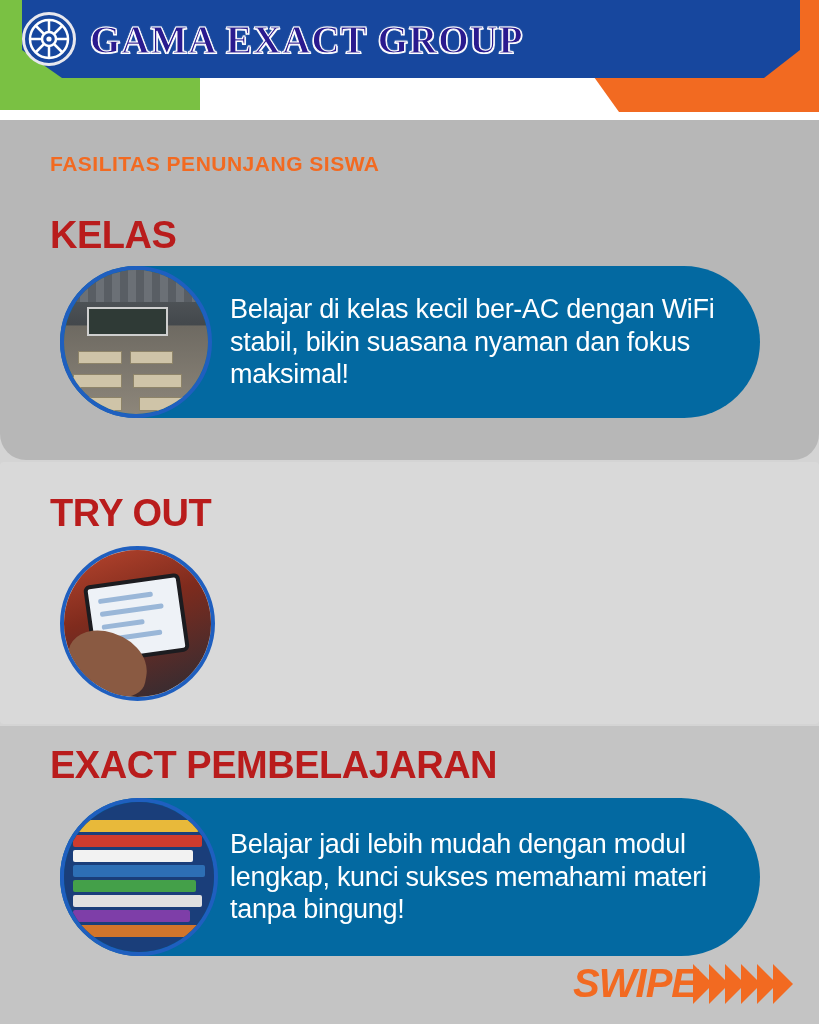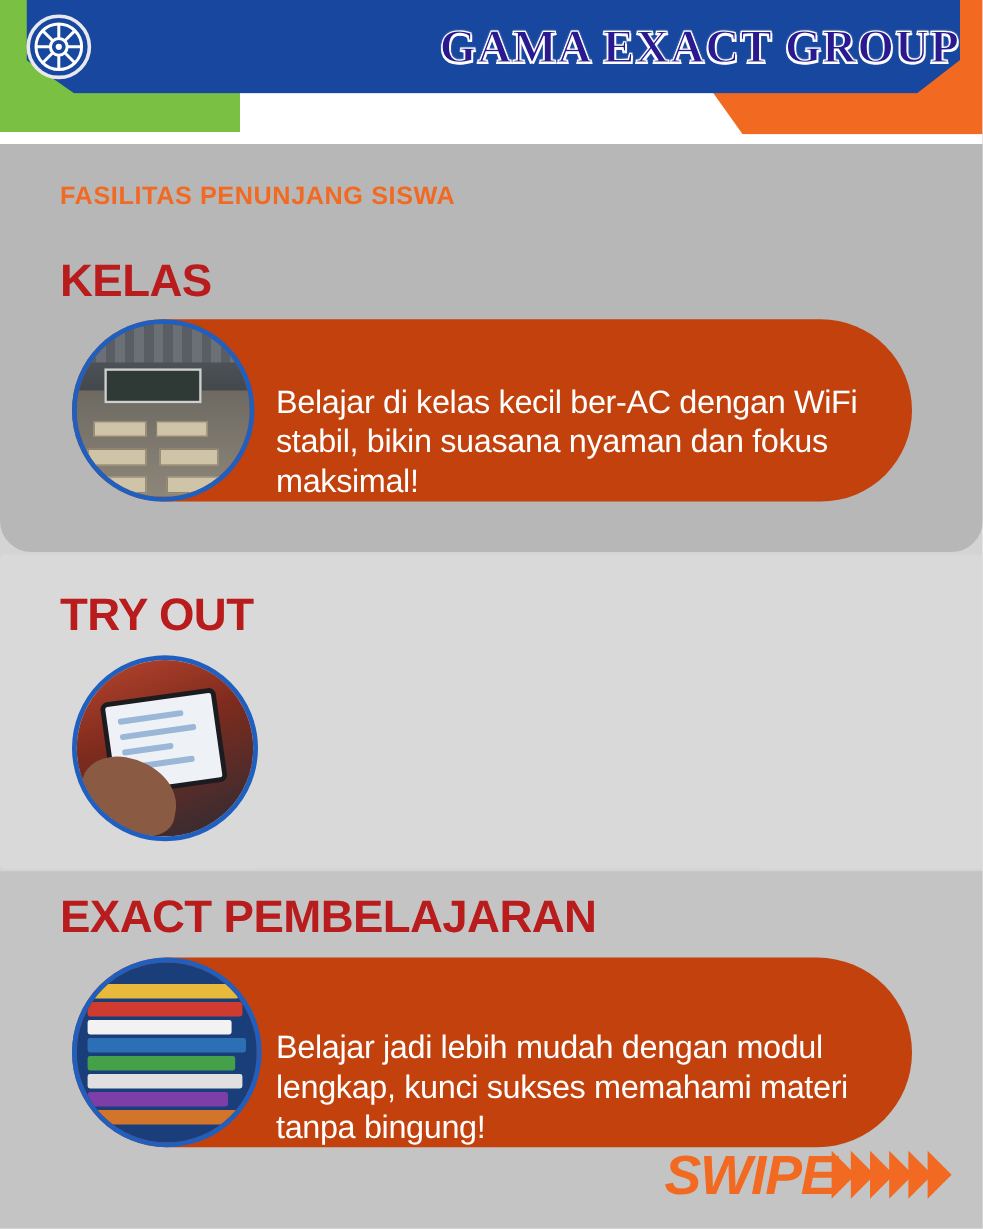--- a/index.html
+++ b/index.html
@@ -46,21 +46,21 @@
     width: 778px; height: 78px;
     background: #17479e;
     clip-path: polygon(0 0, 778px 0, 778px 50px, 742px 78px, 40px 78px, 0 50px);
   }
   .hdr-inner-title {
     position: absolute;
     top: 0; left: 22px;
     width: 778px; height: 78px;
     display: flex;
     align-items: center;
-    justify-content: space-between;
+    justify-content: flex-start;
     gap: 14px;
   }
   .logo-wrap {
     width: 54px; height: 54px;
     border-radius: 50%;
     background: #17479e;
     border: 3px solid #e8e8ee;
     display: flex; align-items: center; justify-content: center;
     flex: 0 0 auto;
   }
@@ -111,24 +111,24 @@
     left: 50px;
     color: #b91c1c;
     font-size: 38px;
     font-weight: bold;
     letter-spacing: -0.5px;
   }
 
   
   .card {
     position: absolute;
-    background: #c2410c;
+    background: #0369a1;
     border-radius: 80px;
     display: flex;
-    align-items: flex-end;
+    align-items: center;
   }
   .card-photo {
     position: absolute;
     border-radius: 50%;
     overflow: hidden;
     border: 4px solid #1f5fbf;
   }
   .card-text {
     color: #ffffff;
     font-size: 27px;
@@ -200,21 +200,21 @@
   
   .swipe-wrap {
     position: absolute;
     right: 26px; bottom: 18px;
     display: flex;
     align-items: center;
     gap: 2px;
   }
   .swipe-text {
     color: #f26a21;
-    font-size: 46px;
+    font-size: 40px;
     font-weight: bold;
     font-style: italic;
     letter-spacing: -1px;
   }
   .chev {
     width: 0; height: 0;
     border-top: 20px solid transparent;
     border-bottom: 20px solid transparent;
     border-left: 20px solid #f26a21;
     margin-left: -6px;

